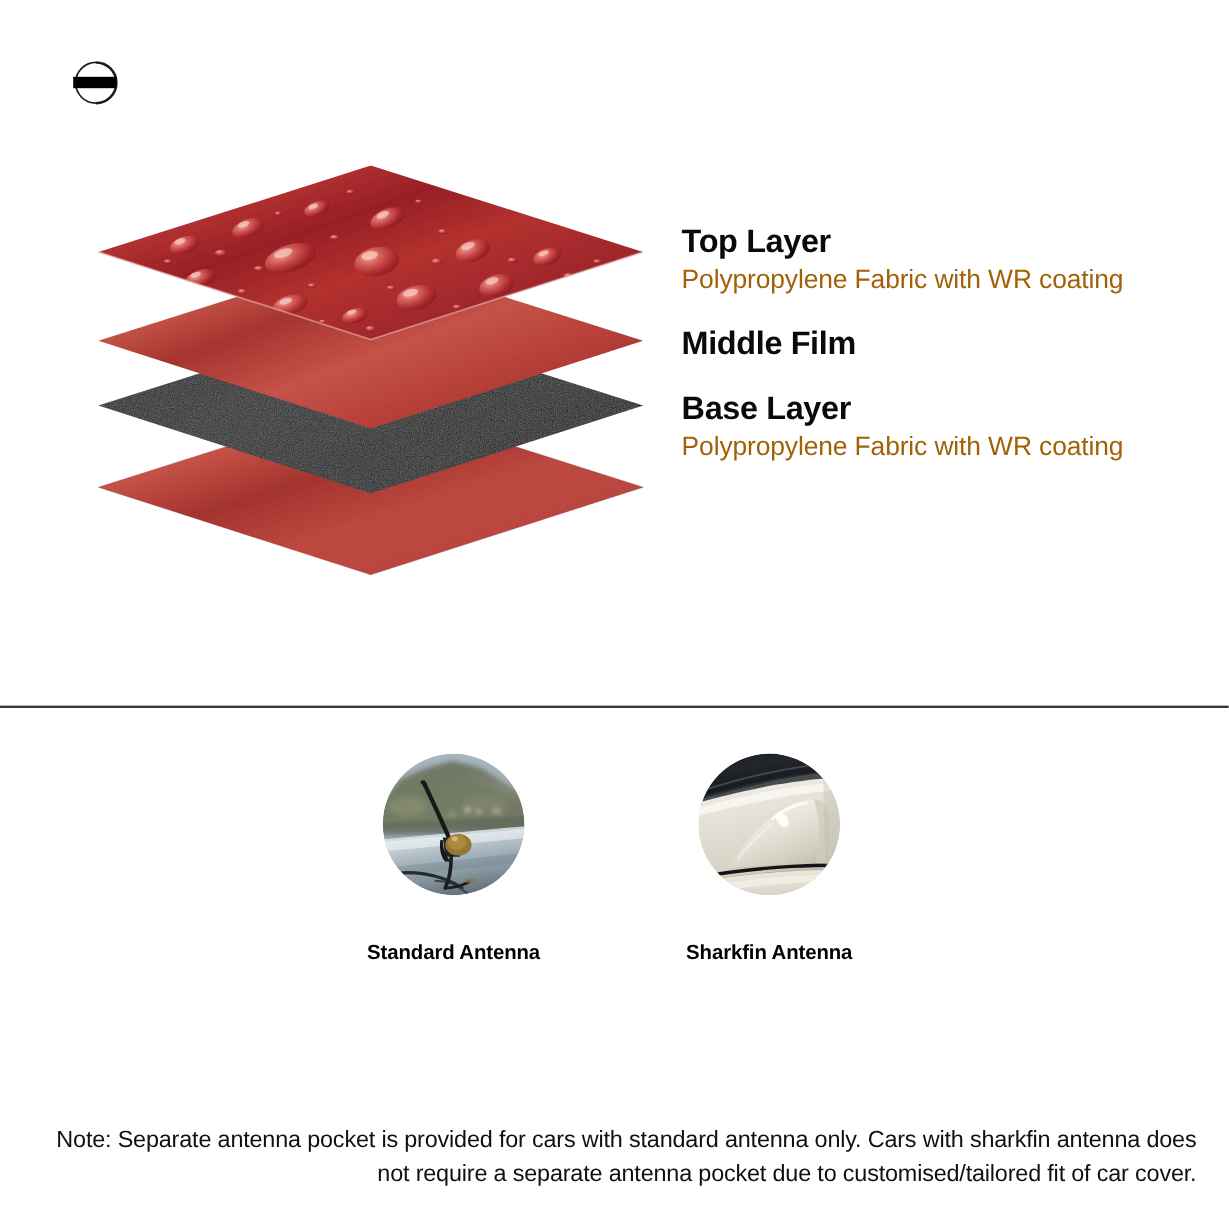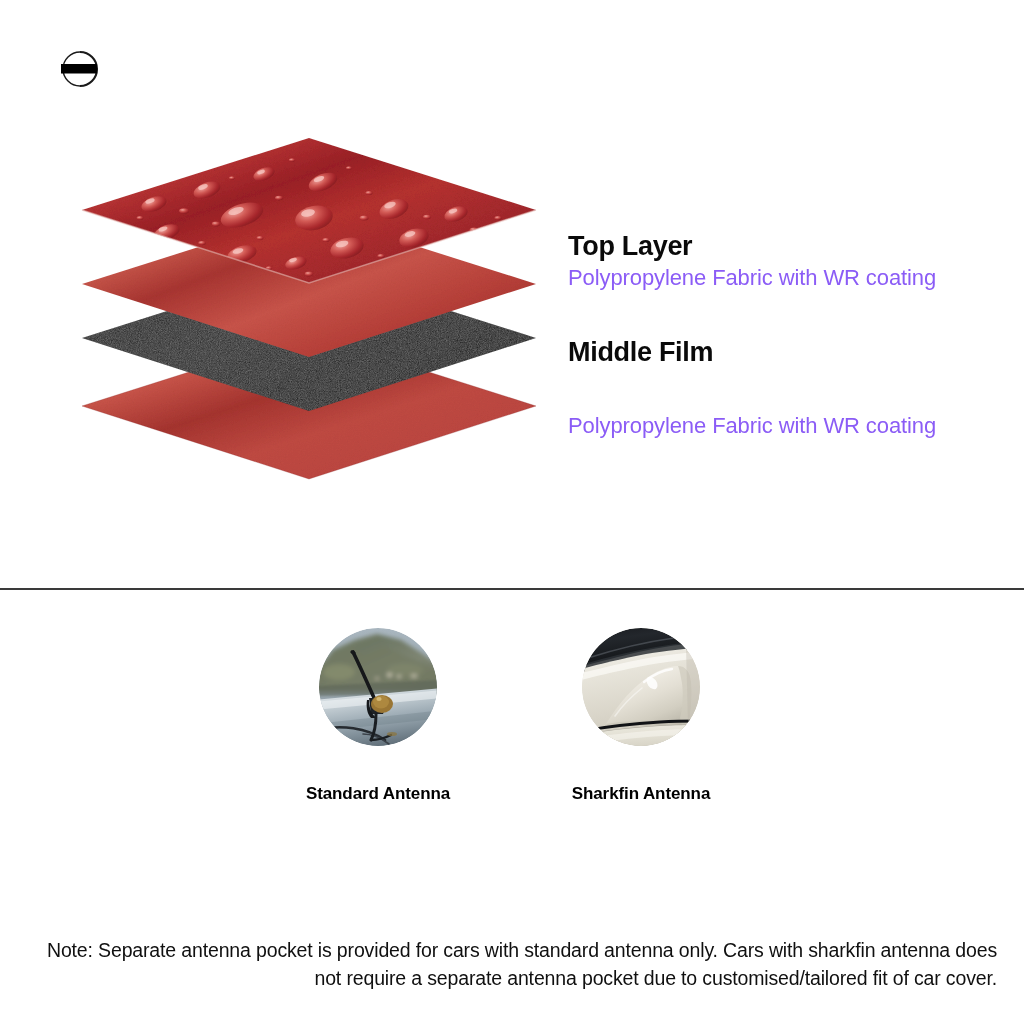--- a/index.html
+++ b/index.html
@@ -45,35 +45,35 @@
   #layer-sheet-black  { top: 128px; z-index: 20; }
   #layer-sheet-base   { top: 196px; z-index: 10; }
 
   
   #layer-legend {
     position: absolute;
     left: 568px;
     top: 186px;
     width: 440px;
   }
-  .legend-block { margin-bottom: 24px; margin-top: 45px; }
+  .legend-block { margin-bottom: 24px; }
   .legend-block:last-child { margin-bottom: 0; }
   .legend-title {
     font-size: 27px;
     font-weight: bold;
     line-height: 1.12;
     letter-spacing: -0.3px;
     color: #0a0a0a;
   }
   .legend-sub {
     font-size: 22px;
     font-weight: normal;
     line-height: 1.25;
     letter-spacing: -0.1px;
-    color: #8b5cf6;
+    color: #a16207;
     margin-top: 3px;
   }
 
   
   #section-divider {
     position: absolute;
     left: 0;
     top: 588px;
     width: 1024px;
     height: 2px;
@@ -316,20 +316,21 @@
   <div class="legend-block">
     <div class="legend-title">Top Layer</div>
     <div class="legend-sub">Polypropylene Fabric with WR coating</div>
   </div>
 
   <div class="legend-block">
     <div class="legend-title">Middle Film</div>
   </div>
 
   <div class="legend-block">
+    <div class="legend-title">Base Layer</div>
     <div class="legend-sub">Polypropylene Fabric with WR coating</div>
   </div>
 
 </div>
 
 <div id="section-divider"></div>
 
 <div id="antenna-section">
 
   <div class="antenna-card" id="antenna-card-standard">

